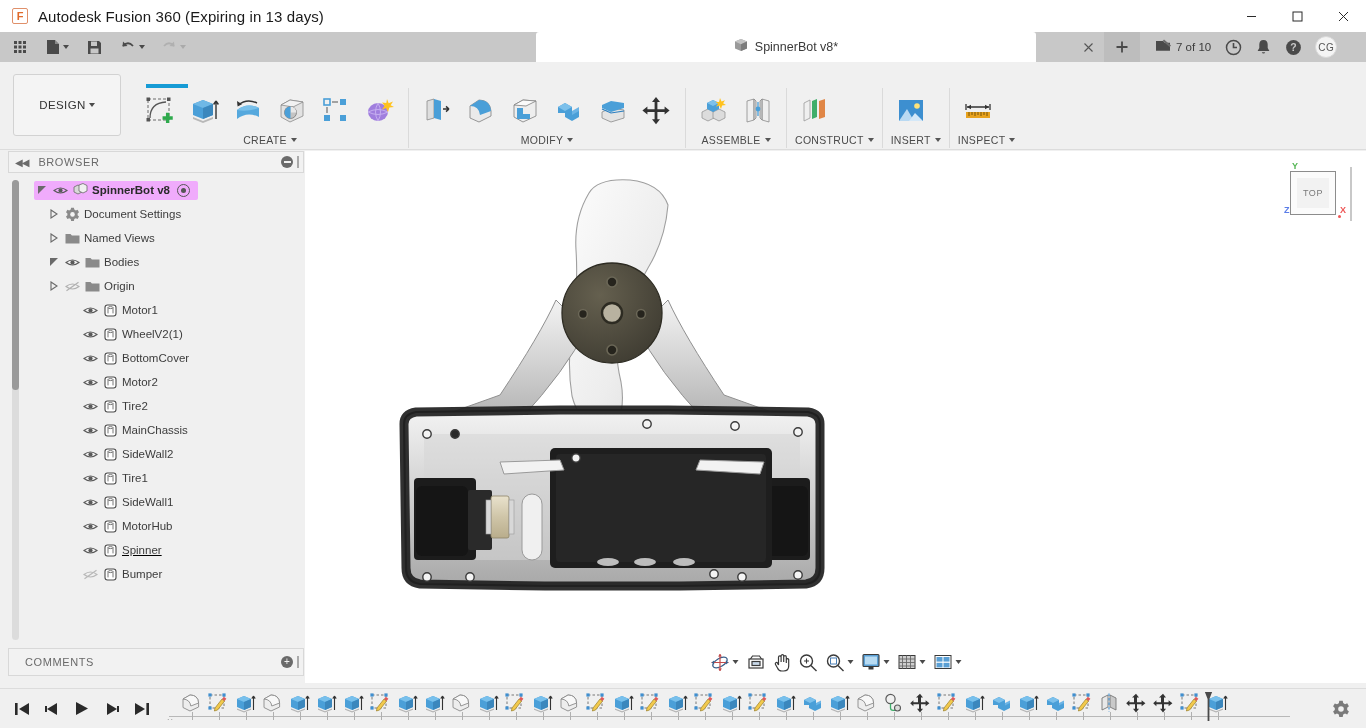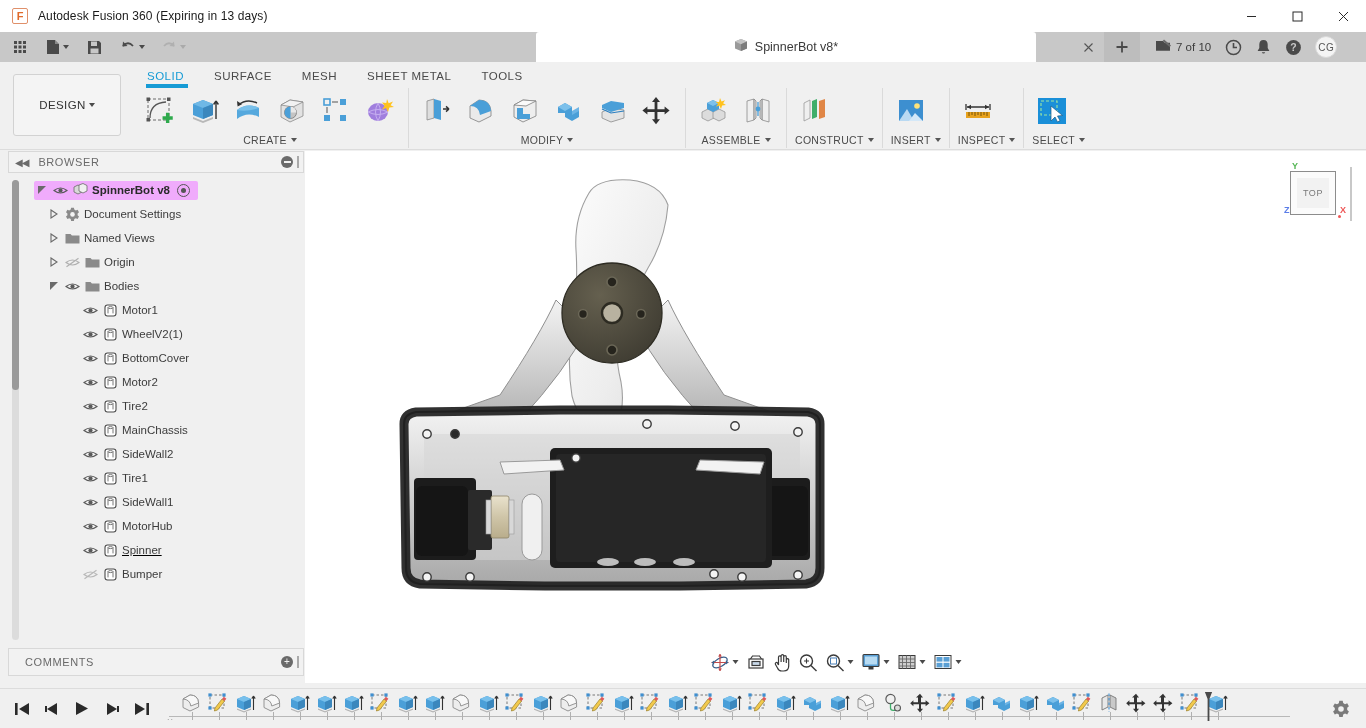--- a/index.html
+++ b/index.html
@@ -16,21 +16,21 @@
   .titlebar {
     position:absolute; left:0; top:0; width:1366px; height:32px;
     background:#ffffff; display:flex; align-items:center;
   }
   .app-logo {
     width:16px; height:16px; margin-left:12px; border-radius:2px;
     background:#fff; border:1px solid #e0906a;
     display:flex; align-items:center; justify-content:center;
     font-size:11px; font-weight:bold; color:#e06a2a; line-height:1;
   }
-  .title-text { margin-left:10px; font-size:12px; color:#1a1a1a; letter-spacing:.1px; }
+  .title-text { margin-left:10px; font-size:15px; color:#1a1a1a; letter-spacing:.1px; }
   .wincontrols { margin-left:auto; display:flex; height:32px; }
   .wbtn { width:46px; height:32px; display:flex; align-items:center; justify-content:center; }
   .wbtn svg { stroke:#2a2a2a; stroke-width:1; fill:none; }
 
   
   .qatrow {
     position:absolute; left:0; top:32px; width:1366px; height:30px;
     background:#c8c8c8;
   }
   .qat { position:absolute; left:0; top:0; height:30px; width:196px; background:#c8c8c8;
@@ -297,27 +297,20 @@
       </div>
     </div>
   </div>
 
   <div class="ribbon">
     <div class="design-box">
       <span class="design-label">DESIGN</span>
       <span class="caret"></span>
     </div>
 
-    <div class="tabs-row">
-      <div class="rtab active">SOLID</div>
-      <div class="rtab">SURFACE</div>
-      <div class="rtab">MESH</div>
-      <div class="rtab">SHEET METAL</div>
-      <div class="rtab">TOOLS</div>
-    </div>
     <div class="rtab-underline" style="left:146px; width:42px; top:22px;"></div>
 
     <div class="panels">
 
       <div class="pgroup" style="border-left:none;">
         <div class="picons">
           <div class="pbtn">
             <svg width="30" height="30" viewBox="0 0 30 30">
               <rect x="3" y="3" width="21" height="21" fill="none" stroke="#6a6a6a" stroke-width="1" stroke-dasharray="3 2"></rect>
               <path d="M5 22 Q5 7 21 6" fill="none" stroke="#555" stroke-width="1.3"></path>
@@ -495,35 +488,20 @@
               <path d="M6 16 v4 M9 16 v3 M12 16 v4 M15 16 v3 M18 16 v4 M21 16 v3 M24 16 v4" stroke="#6a4a05" stroke-width=".9"></path>
             </svg>
           </div>
         </div>
         <div class="pcap">
           <span>INSPECT</span>
           <span class="caret"></span>
         </div>
       </div>
 
-      <div class="pgroup">
-        <div class="picons">
-          <div class="pbtn">
-            <svg width="30" height="30" viewBox="0 0 30 30">
-              <rect x="1" y="2" width="28" height="26" fill="#1a8fd8"></rect>
-              <rect x="4" y="5" width="16" height="14" fill="none" stroke="#9ee8a0" stroke-width="1.1" stroke-dasharray="3 2"></rect>
-              <path d="M14 10 L14 25 L18 21 L20.5 26 L23 24.6 L20.5 20 L25.5 19.5 Z" fill="#ffffff" stroke="#1a5a85" stroke-width=".7"></path>
-            </svg>
-          </div>
-        </div>
-        <div class="pcap">
-          <span>SELECT</span>
-          <span class="caret"></span>
-        </div>
-      </div>
 
     </div>
   </div>
 
   <div class="browser">
     <span class="browser-arrows">◀◀</span>
     <span class="browser-title">BROWSER</span>
     <span class="browser-minus">
         <i></i>
       </span>
@@ -590,58 +568,58 @@
             <path d="M0.5 2 h5 l1.4 1.6 h7.6 v8 H0.5 Z"></path>
           </svg>
         </span>
         <span class="nlabel">Named Views</span>
       </div>
     </div>
 
     <div class="node" style="padding-left:38px">
       <div class="node-hit rowbg">
         <span class="twisty">
+          <svg width="10" height="10" viewBox="0 0 10 10">
+              <path d="M1 1 L9 1 L1 9 Z" fill="#6a6a6a"></path>
+            </svg>
+        </span>
+        <span class="eye">
+          <svg width="15" height="11" viewBox="0 0 15 11" fill="none" stroke="#5a5a5a" stroke-width="1.1">
+            <path d="M1 5.5 Q7.5 0.6 14 5.5 Q7.5 10.4 1 5.5 Z"></path>
+              <circle cx="7.5" cy="5.5" r="2.1" fill="#5a5a5a" stroke="none"></circle>
+          </svg>
+        </span>
+        <span class="nicon">
+          <svg width="15" height="13" viewBox="0 0 15 13" fill="#8a8a8a">
+              <path d="M0.5 2 h5 l1.4 1.6 h7.6 v8 H0.5 Z"></path>
+            </svg>
+        </span>
+        <span class="nlabel">Bodies</span>
+      </div>
+    </div>
+
+    <div class="node" style="padding-left:38px">
+      <div class="node-hit rowbg">
+        <span class="twisty">
           <svg width="10" height="10" viewBox="0 0 10 10" fill="none" stroke="#6a6a6a" stroke-width="1.1">
               <path d="M2 1 L8 5 L2 9 Z"></path>
             </svg>
         </span>
         <span class="eye">
           <svg width="15" height="11" viewBox="0 0 15 11" fill="none" stroke="#b0b0b0" stroke-width="1.1">
             <path d="M1 5.5 Q7.5 0.6 14 5.5 Q7.5 10.4 1 5.5 Z"></path>
               <path d="M1.5 9.8 L13.5 1.2" stroke-width="1.2"></path>
           </svg>
         </span>
         <span class="nicon">
           <svg width="15" height="13" viewBox="0 0 15 13" fill="#8a8a8a">
               <path d="M0.5 2 h5 l1.4 1.6 h7.6 v8 H0.5 Z"></path>
             </svg>
         </span>
         <span class="nlabel">Origin</span>
-      </div>
-    </div>
-
-    <div class="node" style="padding-left:38px">
-      <div class="node-hit rowbg">
-        <span class="twisty">
-          <svg width="10" height="10" viewBox="0 0 10 10">
-              <path d="M1 1 L9 1 L1 9 Z" fill="#6a6a6a"></path>
-            </svg>
-        </span>
-        <span class="eye">
-          <svg width="15" height="11" viewBox="0 0 15 11" fill="none" stroke="#5a5a5a" stroke-width="1.1">
-            <path d="M1 5.5 Q7.5 0.6 14 5.5 Q7.5 10.4 1 5.5 Z"></path>
-              <circle cx="7.5" cy="5.5" r="2.1" fill="#5a5a5a" stroke="none"></circle>
-          </svg>
-        </span>
-        <span class="nicon">
-          <svg width="15" height="13" viewBox="0 0 15 13" fill="#8a8a8a">
-              <path d="M0.5 2 h5 l1.4 1.6 h7.6 v8 H0.5 Z"></path>
-            </svg>
-        </span>
-        <span class="nlabel">Bodies</span>
       </div>
     </div>
 
     <div id="bodies-list">
         <div class="node" style="padding-left: 72px;">
           <div class="node-hit rowbg">
             <span class="eye">
               <svg width="15" height="11" viewBox="0 0 15 11" fill="none" stroke="#5a5a5a" stroke-width="1.1">
                 <path d="M1 5.5 Q7.5 0.6 14 5.5 Q7.5 10.4 1 5.5 Z"></path>
                 <circle cx="7.5" cy="5.5" r="2.1" fill="#5a5a5a" stroke="none"></circle>

